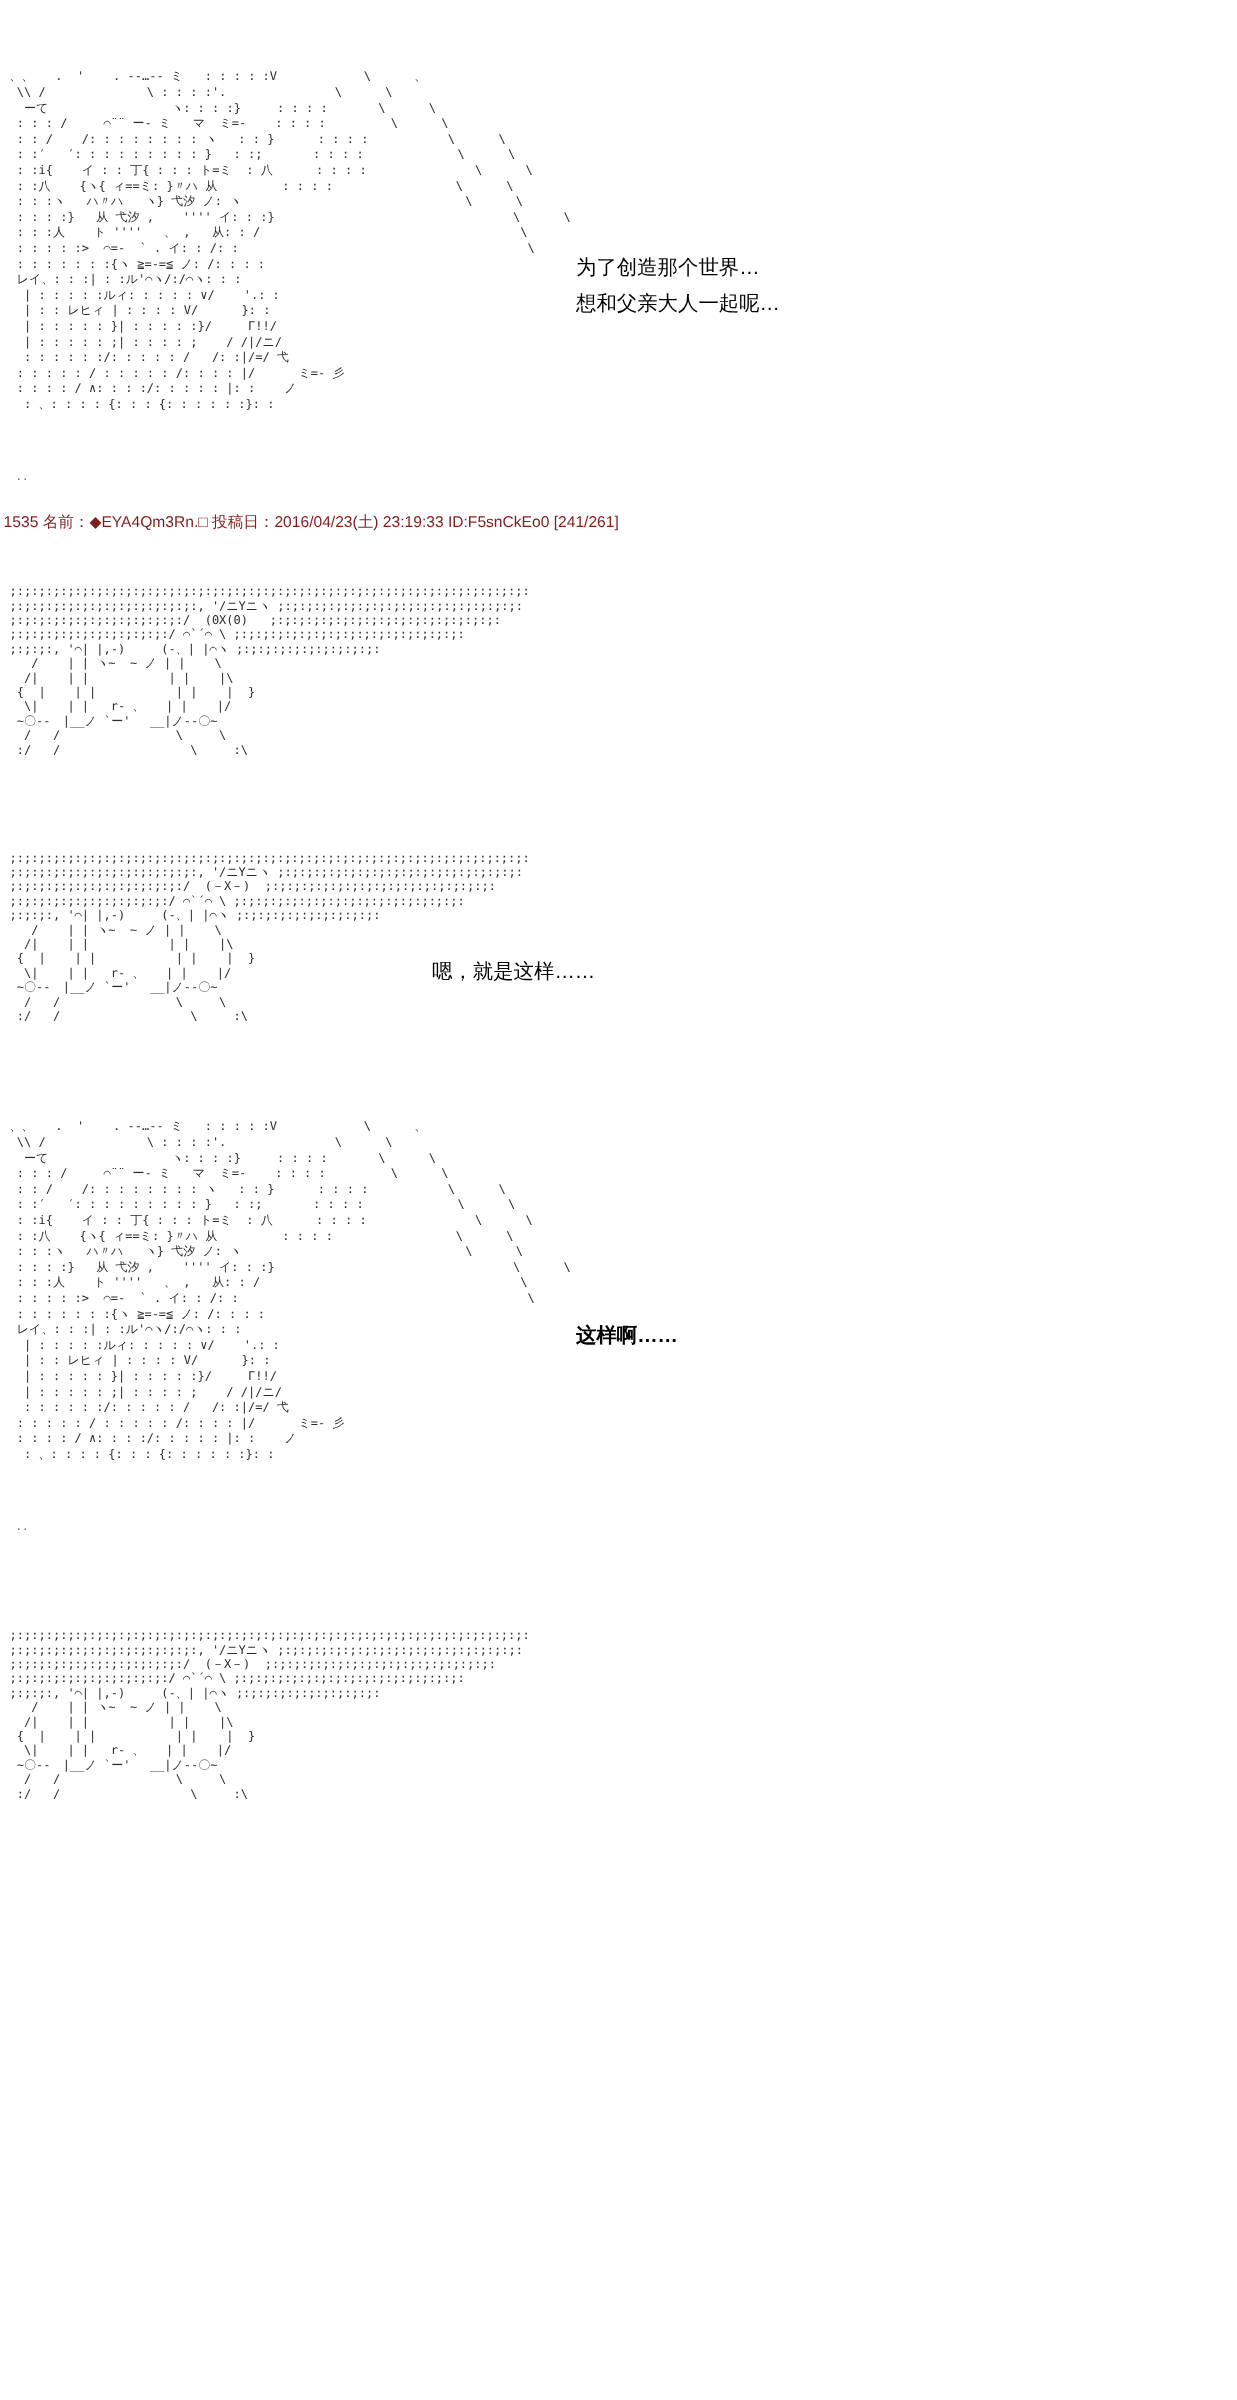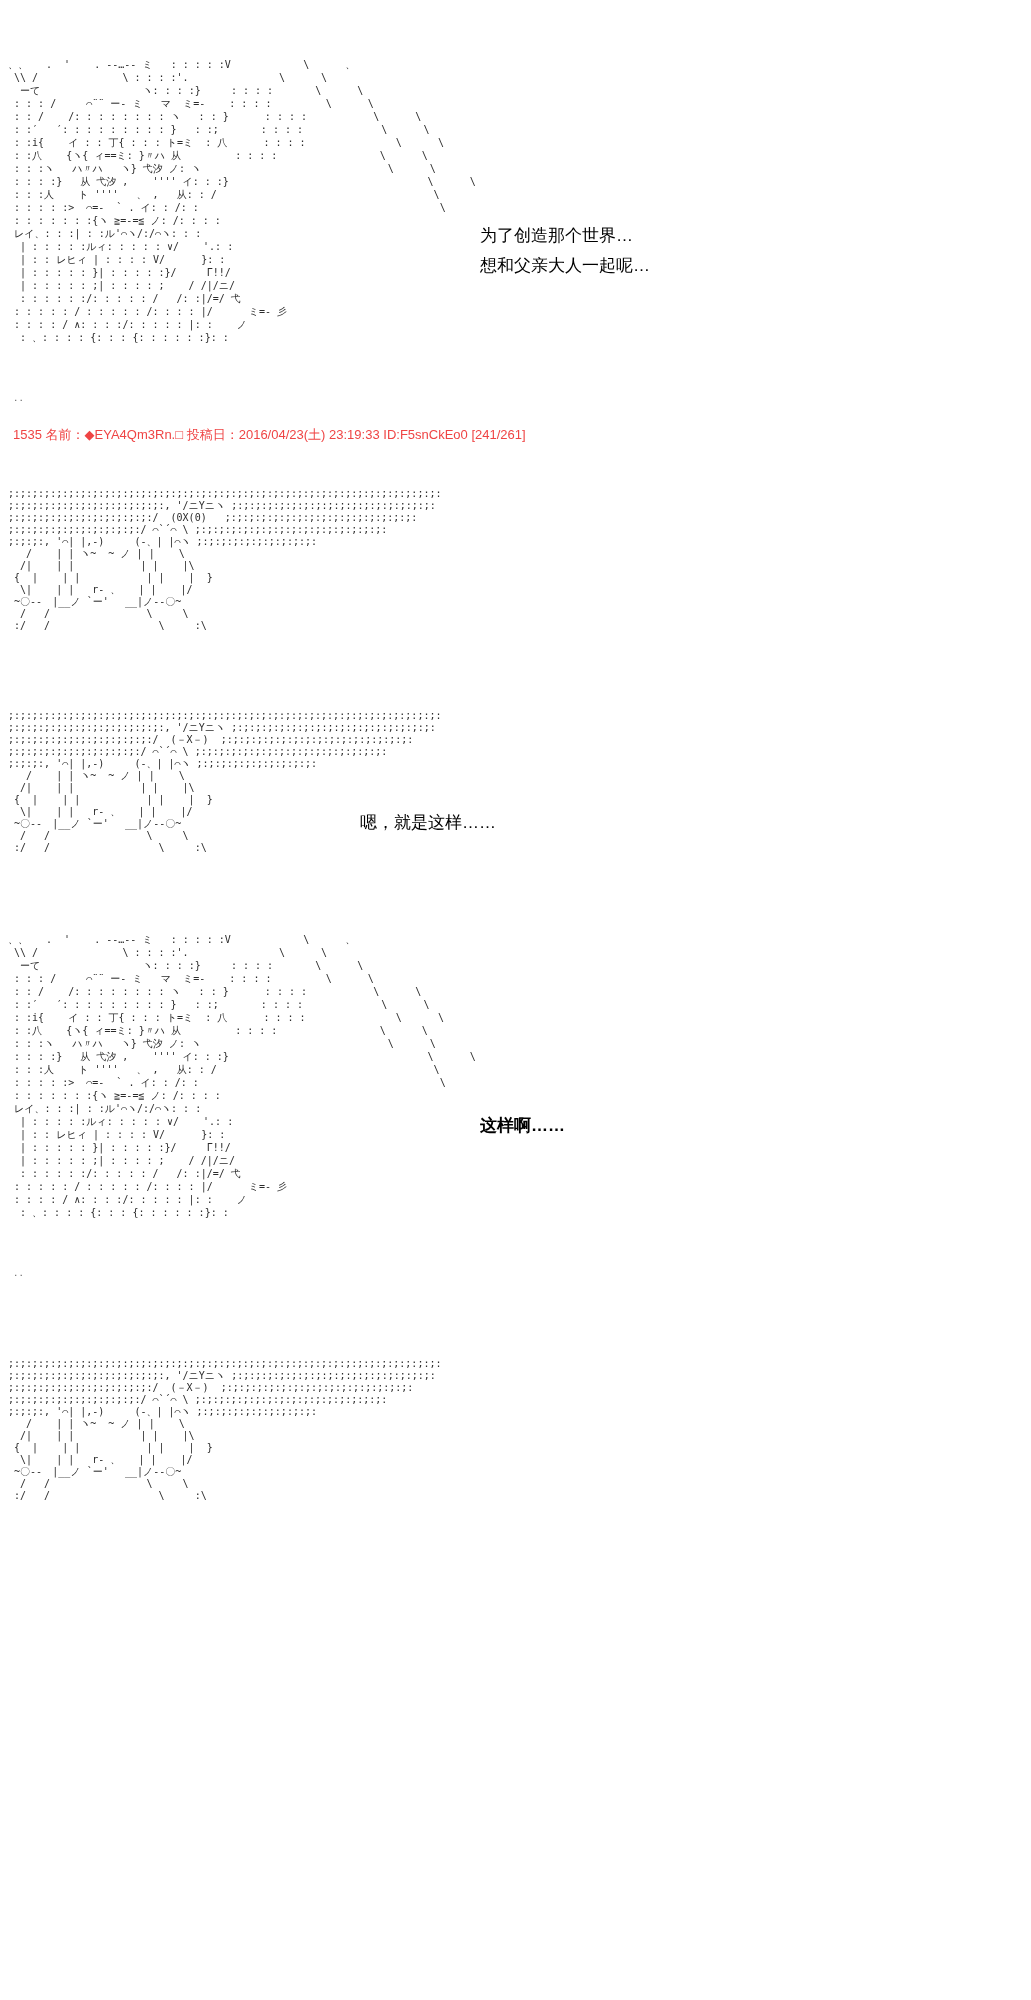--- a/index.html
+++ b/index.html
@@ -22,35 +22,34 @@
   }
   .aa-girl { font-size:10px; line-height:13px; }
   .aa-creature { font-size:10px; line-height:12px; }
   .dialogue {
     position:absolute;
     font-family:"Liberation Sans","DejaVu Sans",sans-serif;
     font-size:17px;
     line-height:30px;
     color:#000000;
     white-space:nowrap;
-    margin-top:13px;
   }
   .sep {
     position:absolute;
     left:13px;
     font-family:"DejaVu Sans Mono", monospace;
     font-size:9px;
     color:#666666;
   }
   .post-header {
     position:absolute;
-    left:13px;
+    left:3px;
     font-family:"Liberation Sans","DejaVu Sans",sans-serif;
     font-size:13px;
-    color:#ef4444;
+    color:#7f1d1d;
     white-space:nowrap;
   }
   .post-header span { display:inline; }
 </style>
 </head>
 <body>
 
 <div class="page">
 
   <pre class="aa aa-girl" style="top:58px;">、、   .  '    . -‐…‐- ミ   : : : : :V            \      、

